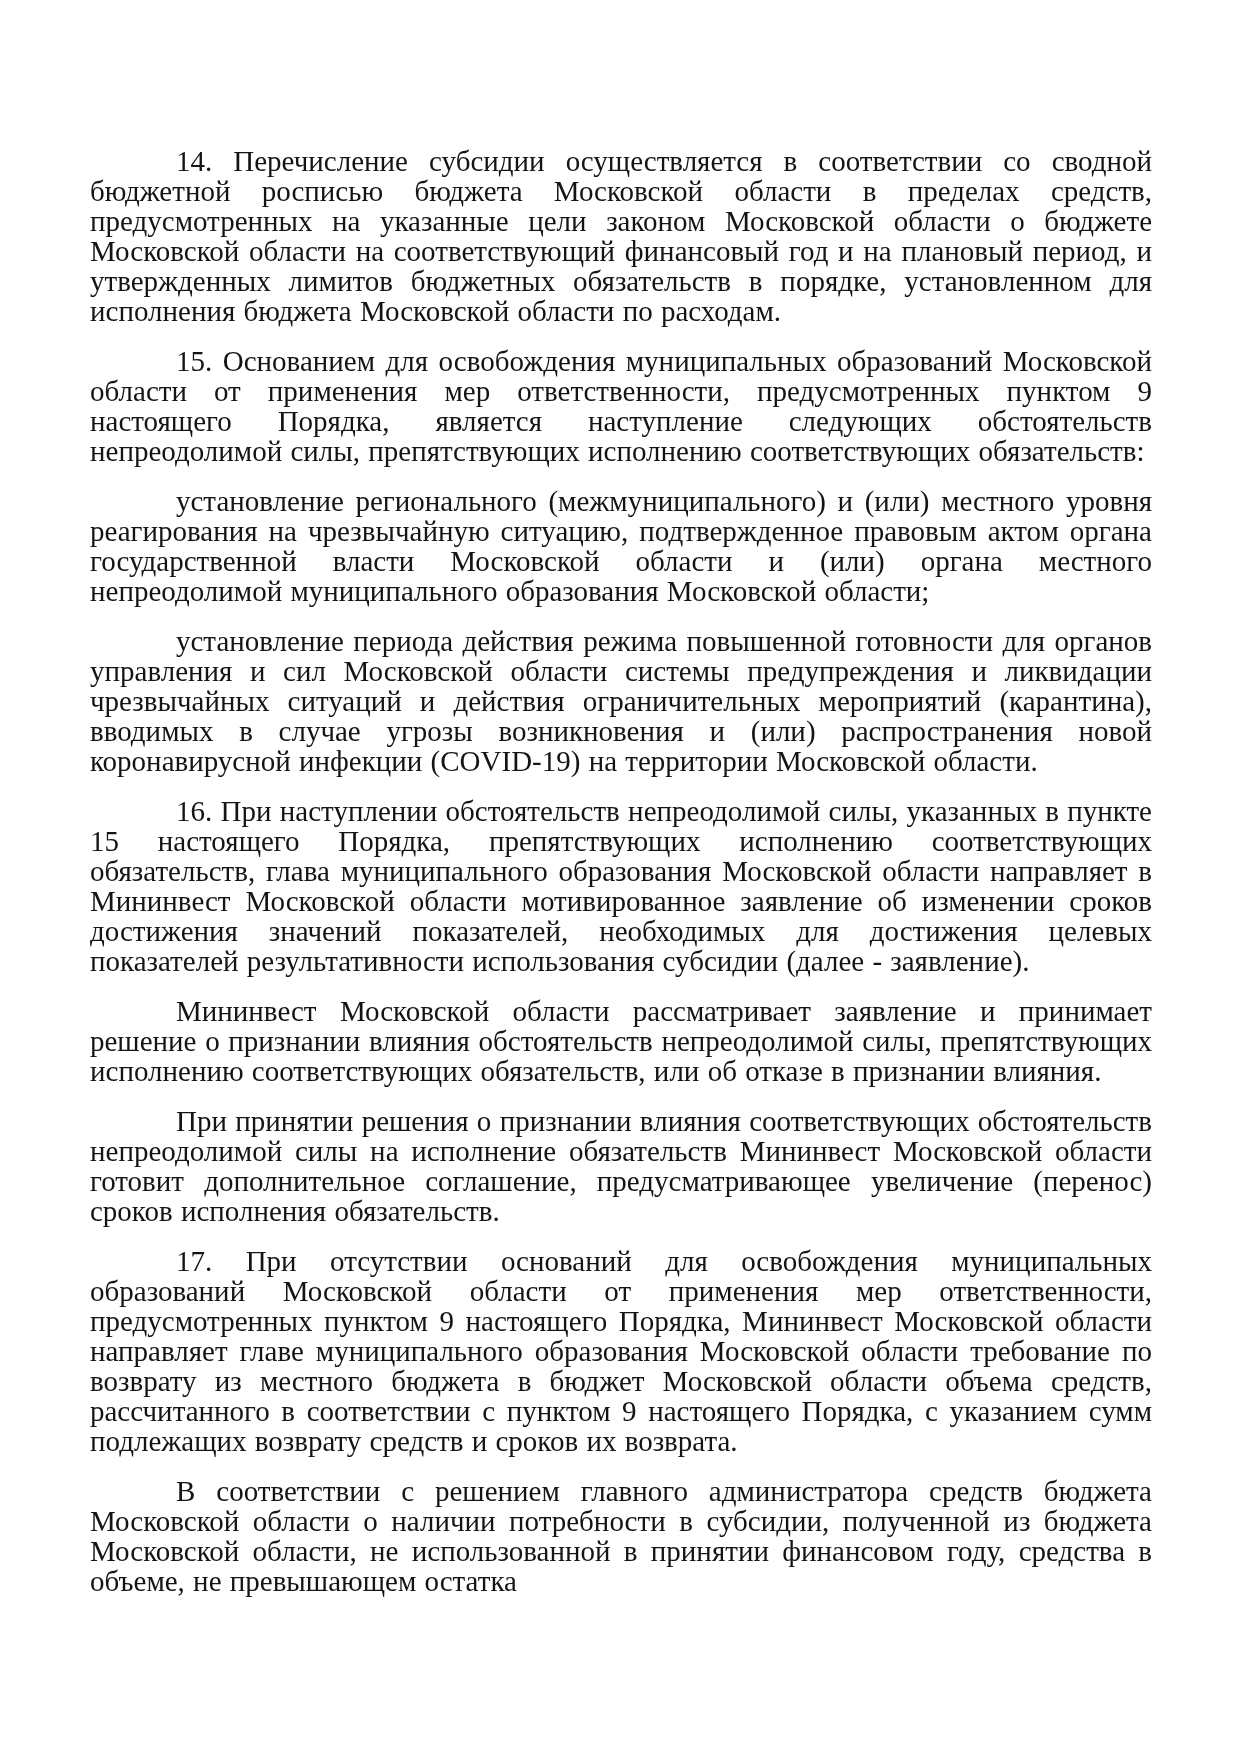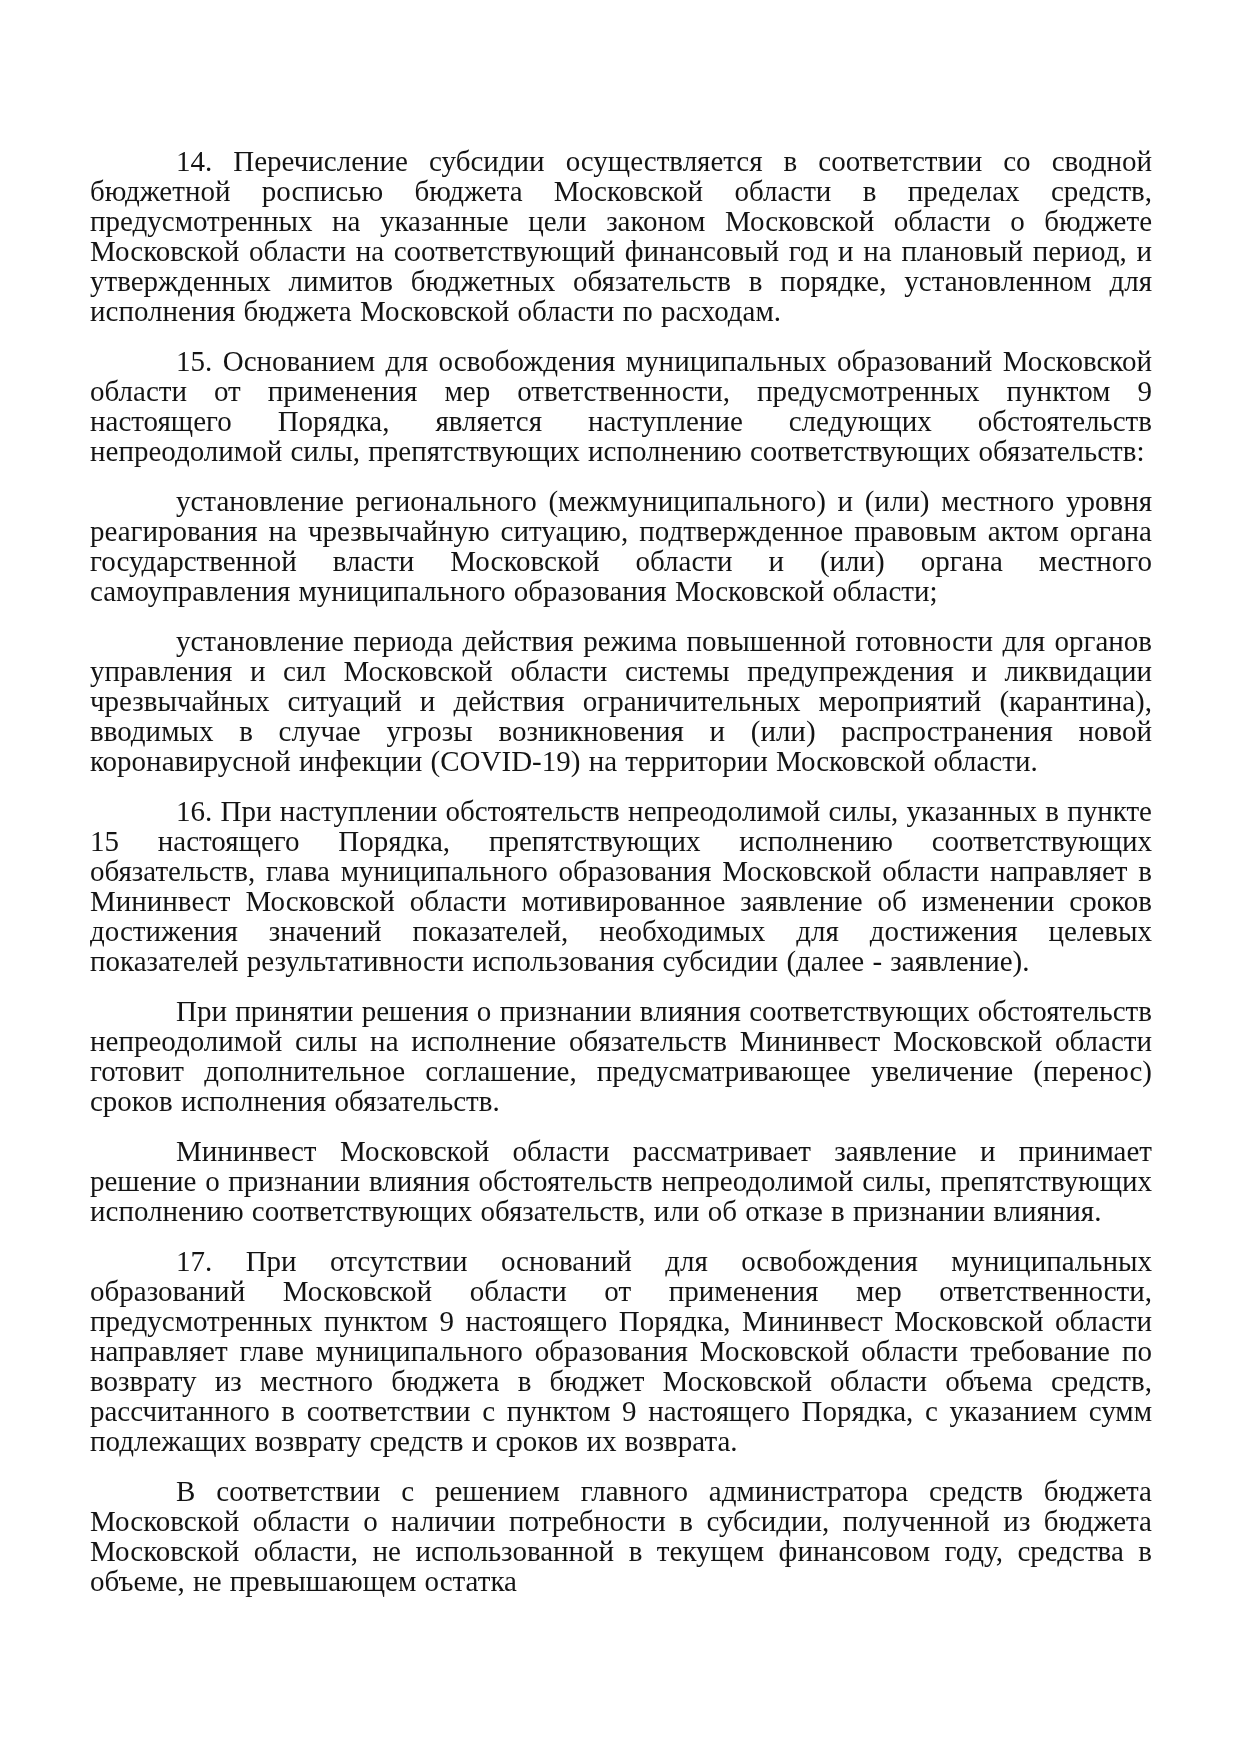--- a/index.html
+++ b/index.html
@@ -30,20 +30,20 @@
   .page p:first-child {
     margin-top: 0;
   }
 </style>
 </head>
 <body>
 
 <div class="page">
   <p>14. Перечисление субсидии осуществляется в соответствии со сводной бюджетной росписью бюджета Московской области в пределах средств, предусмотренных на указанные цели законом Московской области о бюджете Московской области на соответствующий финансовый год и на плановый период, и утвержденных лимитов бюджетных обязательств в порядке, установленном для исполнения бюджета Московской области по расходам.</p>
   <p>15. Основанием для освобождения муниципальных образований Московской области от применения мер ответственности, предусмотренных пунктом 9 настоящего Порядка, является наступление следующих обстоятельств непреодолимой силы, препятствующих исполнению соответствующих обязательств:</p>
-  <p>установление регионального (межмуниципального) и (или) местного уровня реагирования на чрезвычайную ситуацию, подтвержденное правовым актом органа государственной власти Московской области и (или) органа местного самоуправления муниципального образования Московской области;</p>
+  <p>установление регионального (межмуниципального) и (или) местного уровня реагирования на чрезвычайную ситуацию, подтвержденное правовым актом органа государственной власти Московской области и (или) органа местного непреодолимой муниципального образования Московской области;</p>
   <p>установление периода действия режима повышенной готовности для органов управления и сил Московской области системы предупреждения и ликвидации чрезвычайных ситуаций и действия ограничительных мероприятий (карантина), вводимых в случае угрозы возникновения и (или) распространения новой коронавирусной инфекции (COVID-19) на территории Московской области.</p>
   <p>16. При наступлении обстоятельств непреодолимой силы, указанных в пункте 15 настоящего Порядка, препятствующих исполнению соответствующих обязательств, глава муниципального образования Московской области направляет в Мининвест Московской области мотивированное заявление об изменении сроков достижения значений показателей, необходимых для достижения целевых показателей результативности использования субсидии (далее - заявление).</p>
+  <p>Мининвест Московской области рассматривает заявление и принимает решение о признании влияния обстоятельств непреодолимой силы, препятствующих исполнению соответствующих обязательств, или об отказе в признании влияния.</p>
   <p>При принятии решения о признании влияния соответствующих обстоятельств непреодолимой силы на исполнение обязательств Мининвест Московской области готовит дополнительное соглашение, предусматривающее увеличение (перенос) сроков исполнения обязательств.</p>
-  <p>Мининвест Московской области рассматривает заявление и принимает решение о признании влияния обстоятельств непреодолимой силы, препятствующих исполнению соответствующих обязательств, или об отказе в признании влияния.</p>
   <p>17. При отсутствии оснований для освобождения муниципальных образований Московской области от применения мер ответственности, предусмотренных пунктом 9 настоящего Порядка, Мининвест Московской области направляет главе муниципального образования Московской области требование по возврату из местного бюджета в бюджет Московской области объема средств, рассчитанного в соответствии с пунктом 9 настоящего Порядка, с указанием сумм подлежащих возврату средств и сроков их возврата.</p>
-  <p>В соответствии с решением главного администратора средств бюджета Московской области о наличии потребности в субсидии, полученной из бюджета Московской области, не использованной в текущем финансовом году, средства в объеме, не превышающем остатка</p>
+  <p>В соответствии с решением главного администратора средств бюджета Московской области о наличии потребности в субсидии, полученной из бюджета Московской области, не использованной в принятии финансовом году, средства в объеме, не превышающем остатка</p>
 </div>
 
 </body></html>

